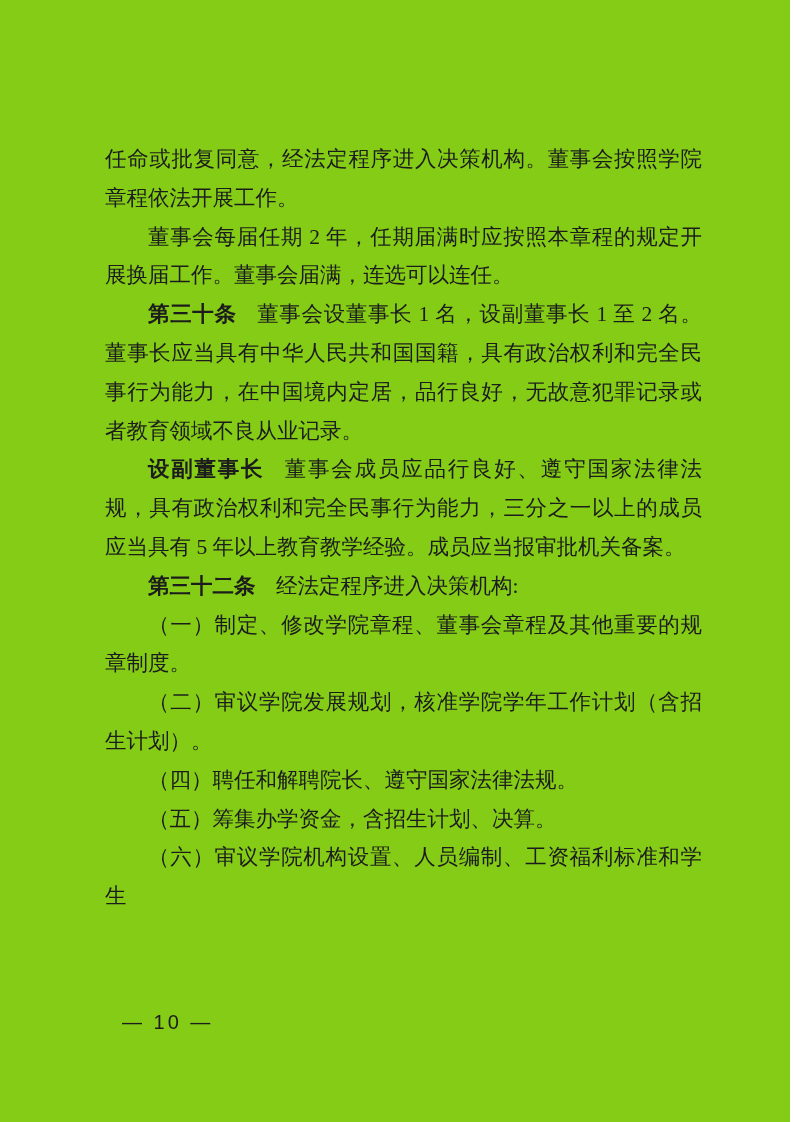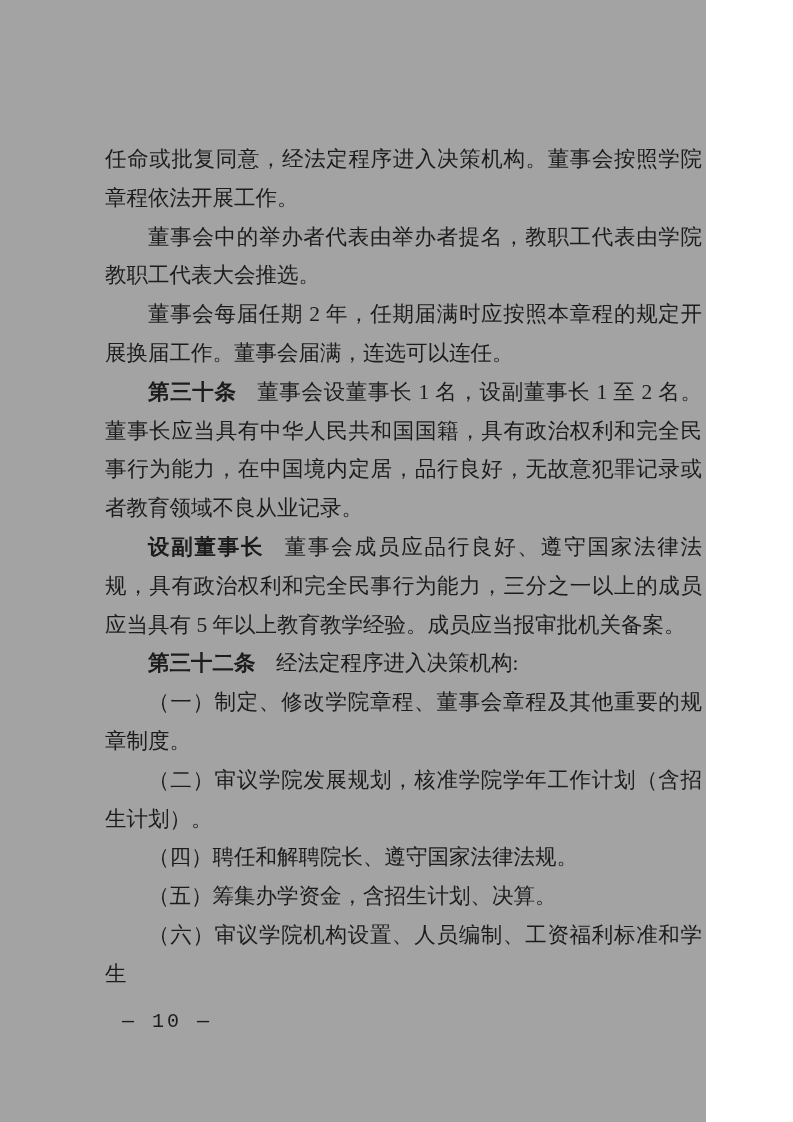--- a/index.html
+++ b/index.html
@@ -1,21 +1,21 @@
 <!DOCTYPE html>
 <html><head>
 <meta charset="utf-8">
 <style>
   * { margin: 0; padding: 0; box-sizing: border-box; }
   html, body { background: #ffffff; }
   .page {
     position: relative;
-    width: 706px;
+    width: 790px;
     height: 1122px;
-    background: #a3a3a3;
+    background: #84cc16;
     overflow: hidden;
     font-family: "Liberation Serif", "DejaVu Serif", serif;
   }
   .content {
     position: absolute;
     left: 105px;
     top: 140px;
     width: 597px;
     font-size: 21.5px;
     line-height: 38.8px;
@@ -37,32 +37,31 @@
     margin-right: 0.95em;
   }
   .footer {
     position: absolute;
     left: 122px;
     top: 1007px;
     font-size: 20px;
     line-height: 30px;
     color: #1c1c1c;
     letter-spacing: 3px;
-    font-family: Liberation Mono, monospace;
+    font-family: Liberation Sans, sans-serif;
   }
 </style>
 </head>
 <body>
 
 <div class="page">
   <div class="content">
 
     <p class="para"><span class="lead"></span><span>任命或批复同意，经法定程序进入决策机构。董事会按照学院章程依法开展工作。</span></p>
 
-    <p class="para indent"><span class="lead"></span><span>董事会中的举办者代表由举办者提名，教职工代表由学院教职工代表大会推选。</span></p>
 
     <p class="para indent"><span class="lead"></span><span>董事会每届任期 2 年，任期届满时应按照本章程的规定开展换届工作。董事会届满，连选可以连任。</span></p>
 
     <p class="para indent"><span class="lead">第三十条</span><span>董事会设董事长 1 名，设副董事长 1 至 2 名。董事长应当具有中华人民共和国国籍，具有政治权利和完全民事行为能力，在中国境内定居，品行良好，无故意犯罪记录或者教育领域不良从业记录。</span></p>
 
     <p class="para indent"><span class="lead">设副董事长</span><span>董事会成员应品行良好、遵守国家法律法规，具有政治权利和完全民事行为能力，三分之一以上的成员应当具有 5 年以上教育教学经验。成员应当报审批机关备案。</span></p>
 
     <p class="para indent"><span class="lead">第三十二条</span><span>经法定程序进入决策机构:</span></p>
 
     <p class="para indent"><span class="lead"></span><span>（一）制定、修改学院章程、董事会章程及其他重要的规章制度。</span></p>

